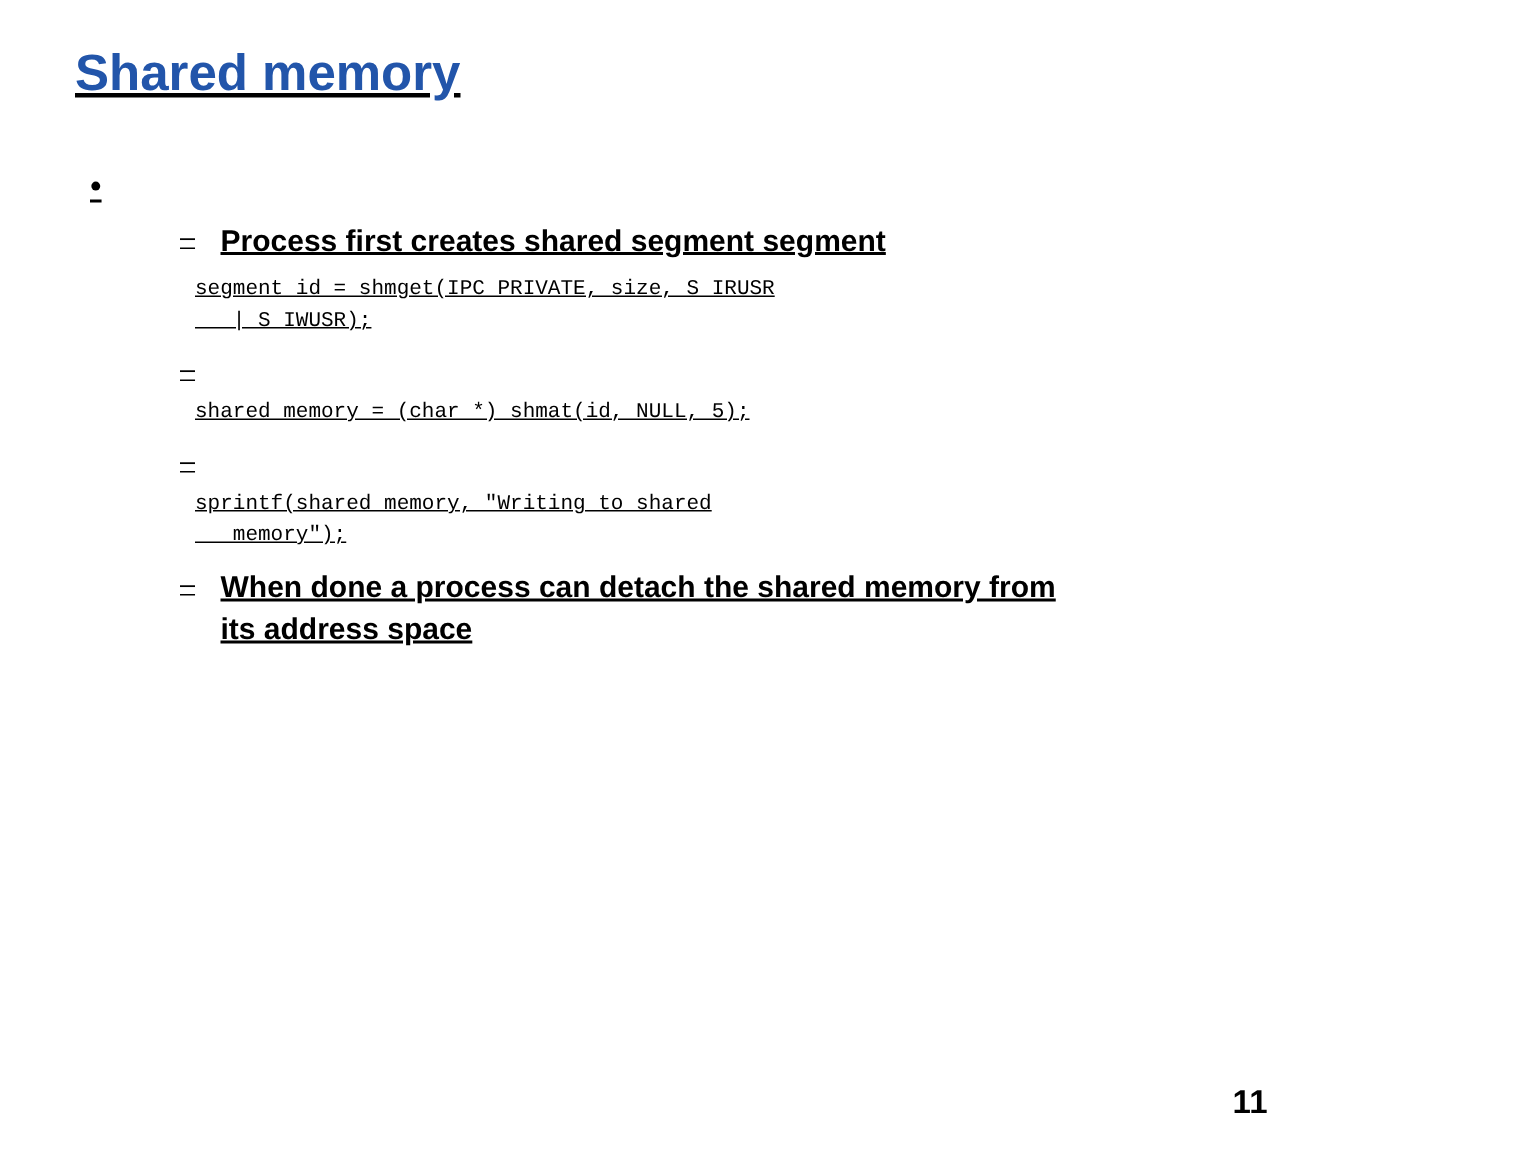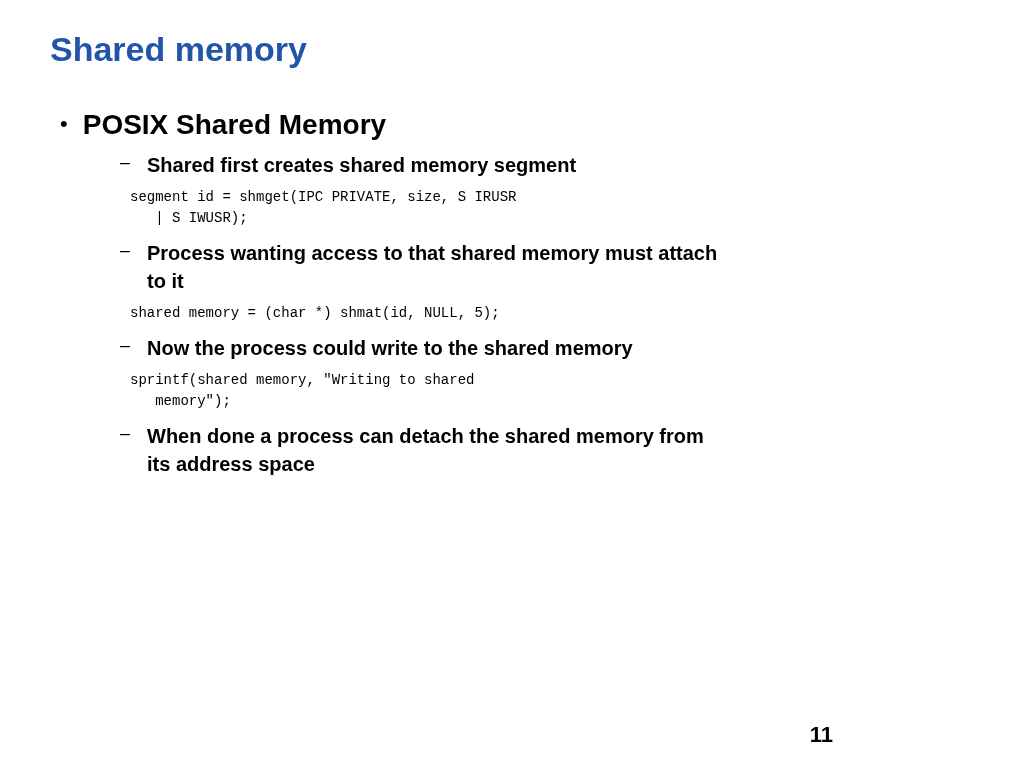--- a/index.html
+++ b/index.html
@@ -15,20 +15,21 @@
       font-family: 'Arial', 'Helvetica', sans-serif;
       position: relative;
       overflow: hidden;
     }
 
     .slide {
       width: 873px;
       height: 768px;
       padding: 30px 50px 30px 50px;
       position: relative;
+      text-decoration: underline;
     }
 
     .slide-title {
       color: #2255aa;
       font-size: 34px;
       font-weight: bold;
       margin-bottom: 40px;
       font-family: 'Arial', sans-serif;
     }
 
@@ -89,57 +90,54 @@
       background: transparent;
       margin: 8px 0 10px 0;
       padding-left: 10px;
       line-height: 1.5;
       white-space: pre;
     }
 
     .page-number {
       position: absolute;
       bottom: 20px;
-      right: 40px;
+      right: 28px;
       font-size: 22px;
       font-weight: bold;
       color: #000;
     }
   </style>
 </head>
 <body>
 
 <div class="slide">
 
   <div class="slide-title">Shared memory</div>
 
   <div class="content">
     <div class="main-bullet">
       <span class="bullet-dot">•</span>
-      <span class="main-bullet-text">POSIX Shared Memory</span>
     </div>
 
     <div class="sub-items">
 
       <div class="sub-bullet">
         <span class="sub-dash">–</span>
-        <span class="sub-bullet-text">Shared first creates shared memory segment</span>
+        <span class="sub-bullet-text">Process first creates shared segment segment</span>
       </div>
       <div class="code-block">segment id = shmget(IPC PRIVATE, size, S IRUSR
    | S IWUSR);</div>
 
       <div class="sub-bullet">
         <span class="sub-dash">–</span>
-        <span class="sub-bullet-text">Process wanting access to that shared memory must attach<br>to it</span>
       </div>
       <div class="code-block">shared memory = (char *) shmat(id, NULL, 5);</div>
 
       <div class="sub-bullet">
         <span class="sub-dash">–</span>
-        <span class="sub-bullet-text">Now the process could write to the shared memory</span>
       </div>
       <div class="code-block">sprintf(shared memory, "Writing to shared
    memory");</div>
 
       <div class="sub-bullet">
         <span class="sub-dash">–</span>
         <span class="sub-bullet-text">When done a process can detach the shared memory from<br>its address space</span>
       </div>
 
     </div>

